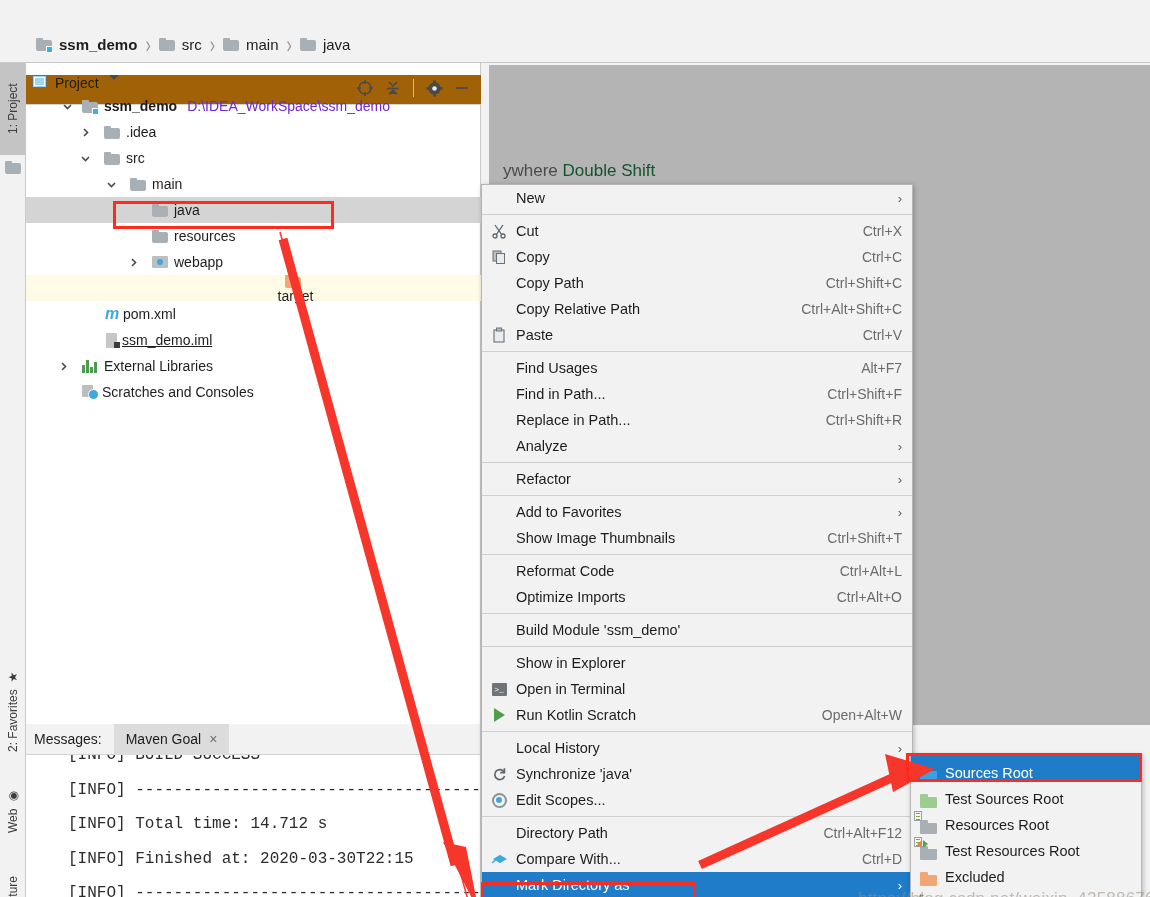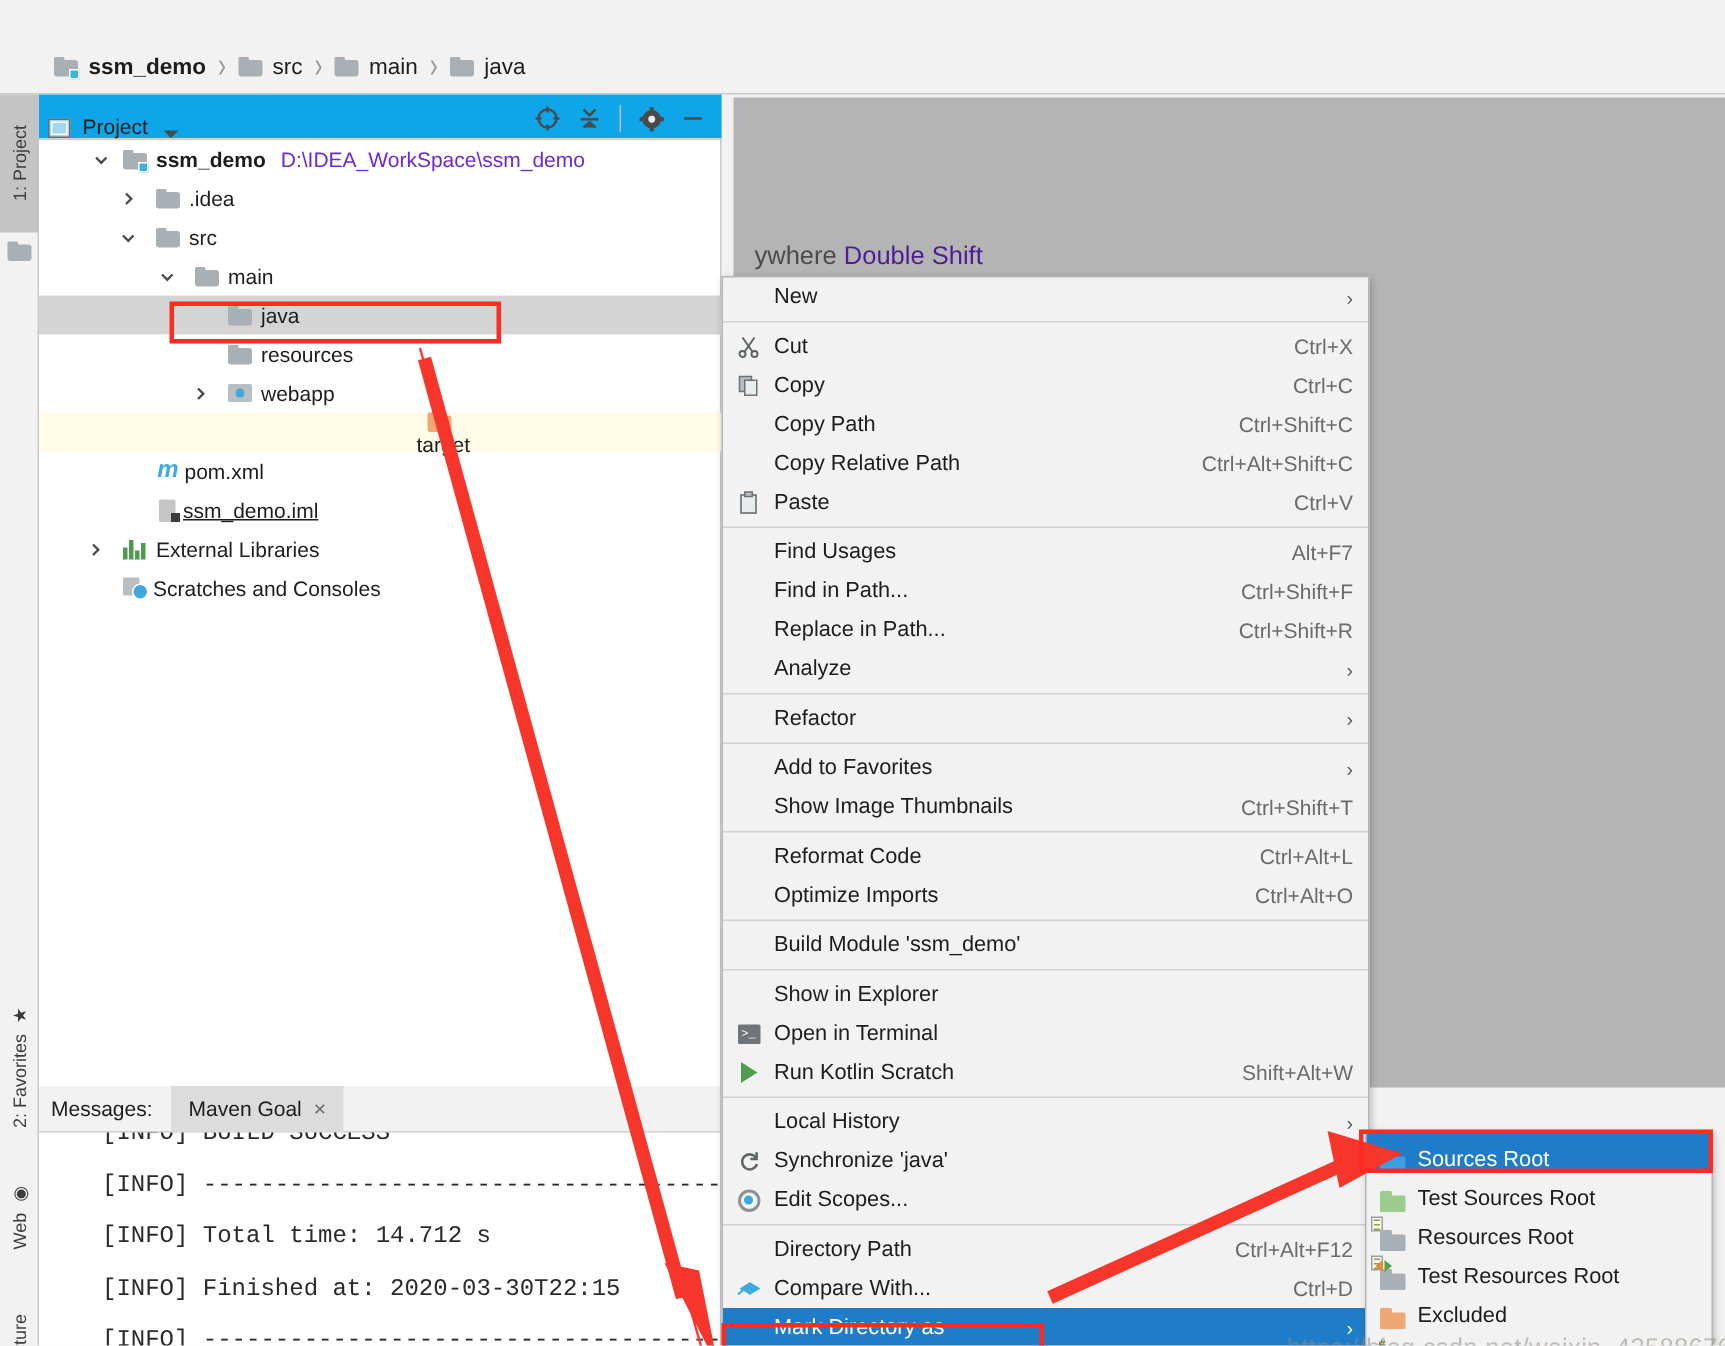--- a/index.html
+++ b/index.html
@@ -59,23 +59,23 @@
   }
   .vtab.active { background: #c4c4c4; }
   .vtab .ic { margin-top: 6px; transform: rotate(90deg); font-size: 12px; }
 
   
   .panel {
     position: absolute; left: 26px; top: 36px; width: 455px; height: 661px;
     background: #fff; border-right: 1px solid #c9c9c9;
   }
   .panel-header {
-    position: absolute; left: 0; top: 0; width: 455px; height: 30px;
-    background: #0ea5e9; border-bottom: 1px solid #d3d3d3;
-    display: flex; align-items: flex-end; padding: 0 6px;
+    position: absolute; left: 0; top: 12px; width: 455px; height: 30px;
+    background: #a16207; border-bottom: 1px solid #d3d3d3;
+    display: flex; align-items: flex-start; padding: 0 6px;
   }
   .panel-title { font-size: 14px; margin-left: 8px; }
   .proj-icon {
     width: 15px; height: 13px; background: #9fd7ef; border: 1px solid #6c6c6c;
     position: relative;
   }
   .proj-icon::after {
     content: ""; position: absolute; left: 1px; top: 1px; right: 1px; bottom: 1px;
     border: 1px solid #fff;
   }
@@ -160,21 +160,21 @@
   
   .editorbg {
     position: absolute; left: 489px; top: 38px; width: 661px; height: 660px;
     background: #b4b4b4;
   }
   .tips {
     position: absolute; left: 489px; top: 38px; width: 661px; height: 660px;
     font-size: 17px; color: #4b4b4b;
   }
   .tip { position: absolute; white-space: nowrap; }
-  .tip .k { color: #4c1d95; }
+  .tip .k { color: #14532d; }
 
   
   .ctxmenu {
     position: absolute; left: 481px; top: 157px; width: 432px;
     background: #f2f2f2; border: 1px solid #b5b5b5;
     box-shadow: 1px 1px 5px rgba(0,0,0,0.25);
   }
   .mi {
     position: relative; height: 26px; display: flex; align-items: center;
     padding-left: 34px; padding-right: 10px; font-size: 14.5px; color: #1d1d1d; text-align: right;
@@ -600,21 +600,21 @@
       <span class="micon">
           <span class="ic-term">&gt;_</span>
         </span>
       <span class="mtext">Open in Terminal</span>
     </div>
     <div class="mi">
       <span class="micon">
           <span class="ic-play"></span>
         </span>
       <span class="mtext">Run Kotlin Scratch</span>
-      <span class="mshort">Shift+Alt+W</span>
+      <span class="mshort">Open+Alt+W</span>
     </div>
     <div class="msep"></div>
 
     <div class="mi">
       <span class="mtext">Local History</span>
       <span class="msub">›</span>
     </div>
     <div class="mi">
       <span class="micon">
         <svg width="17" height="17" viewBox="0 0 17 17">

